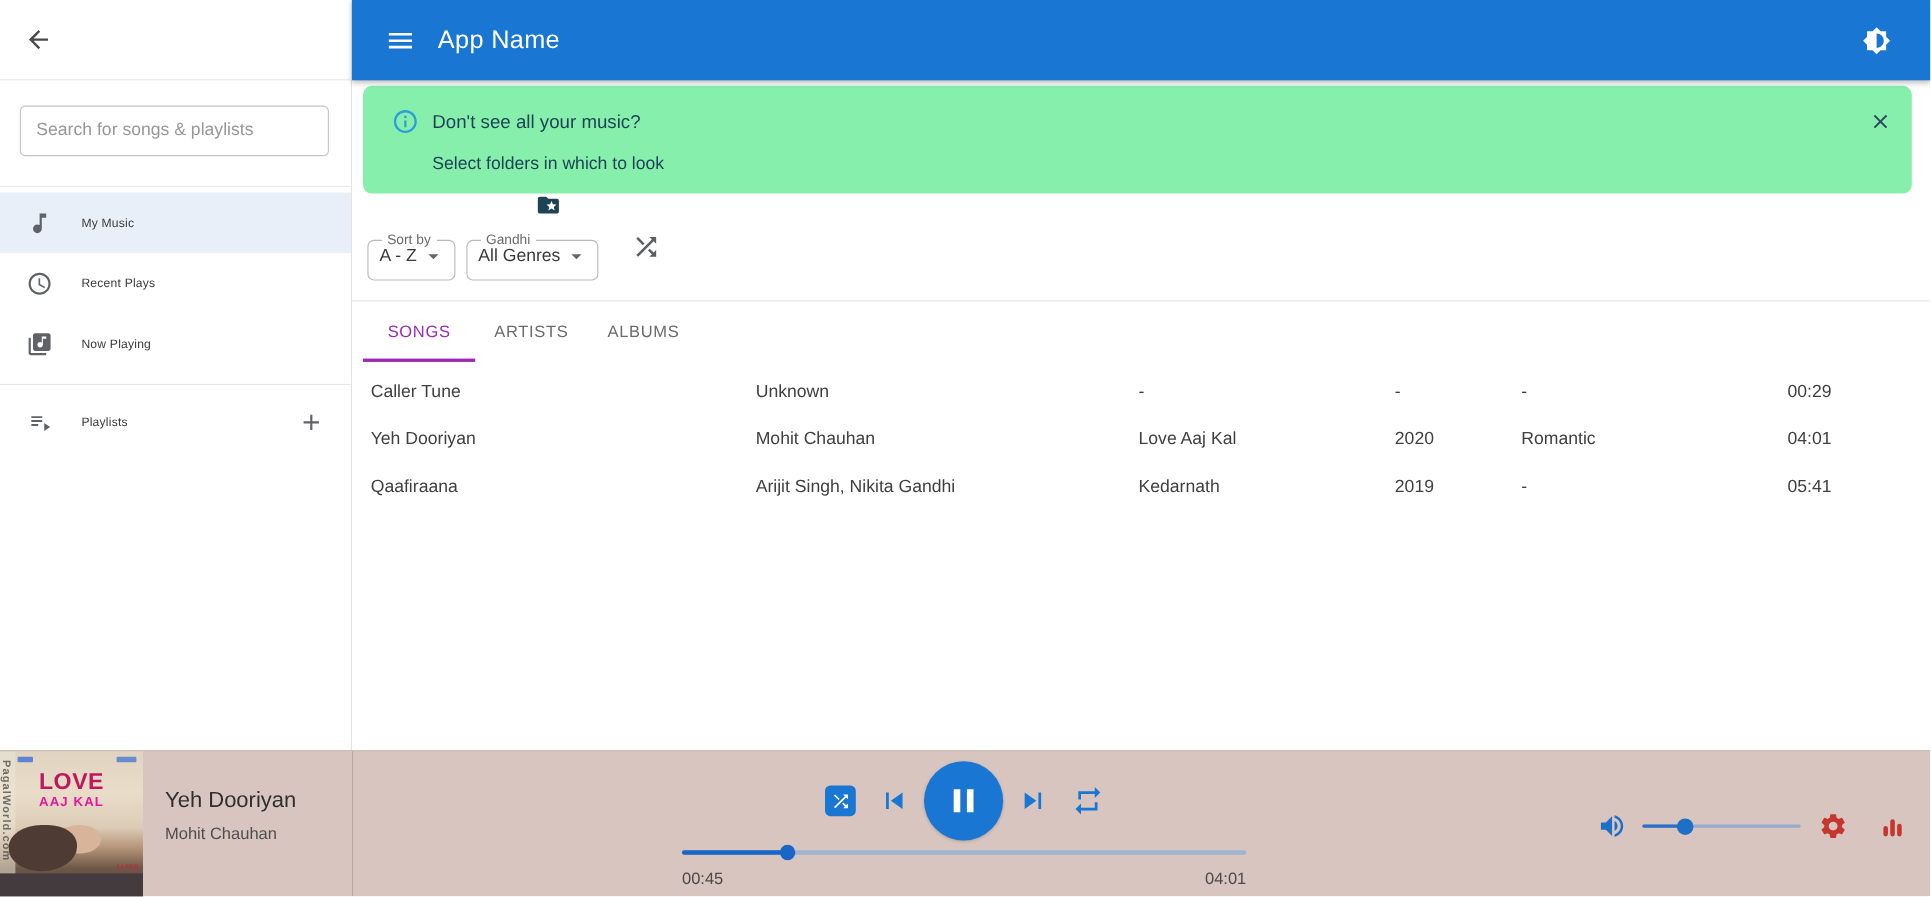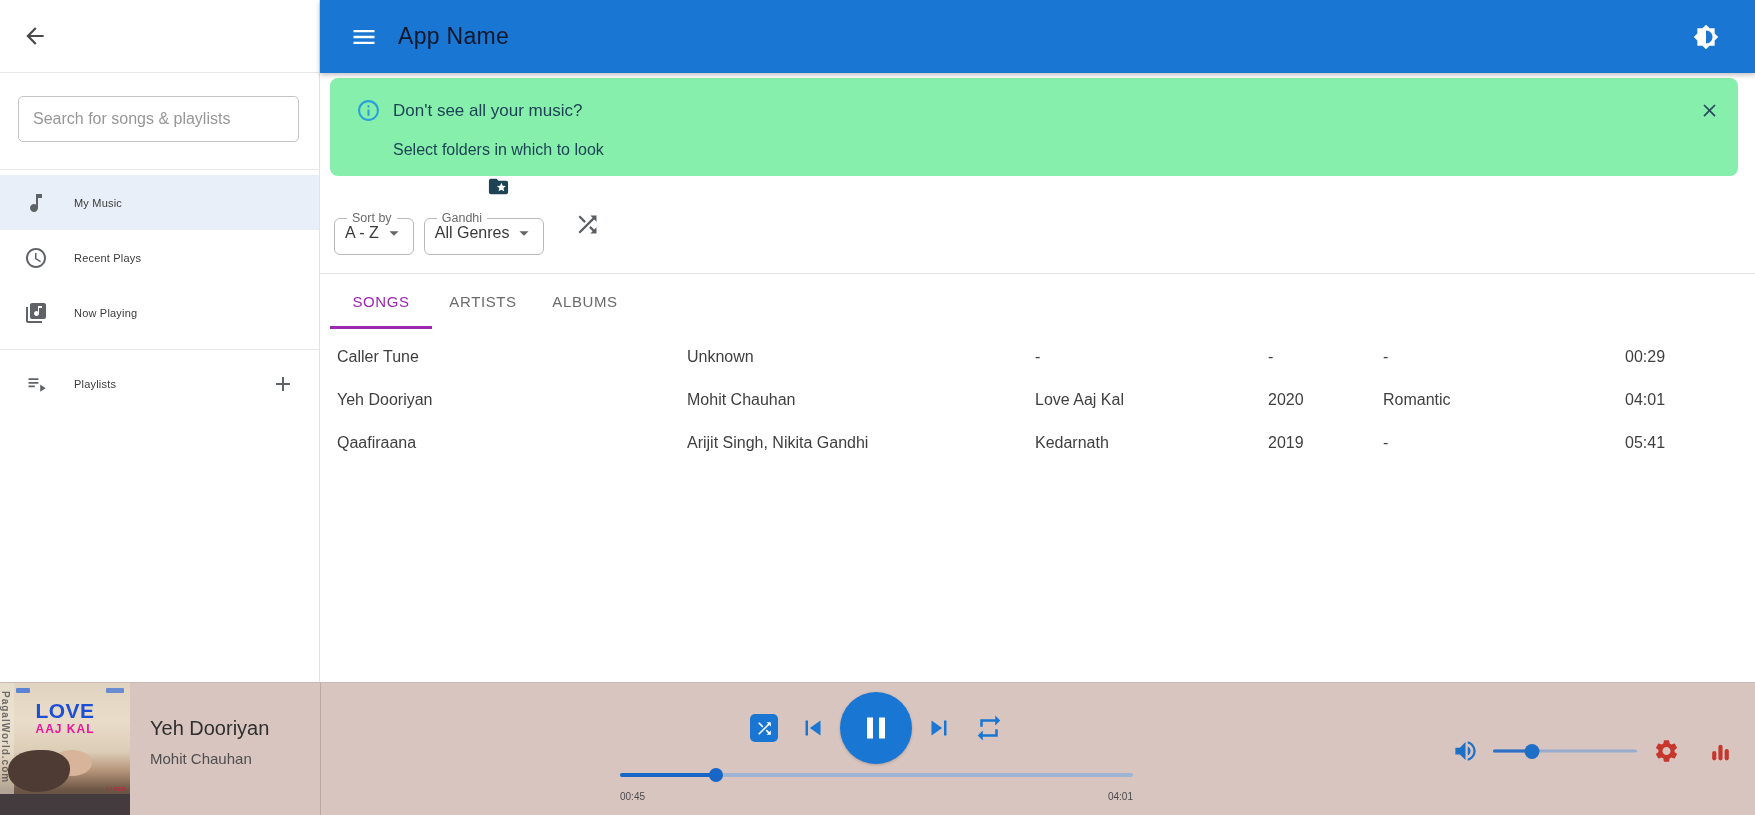--- a/index.html
+++ b/index.html
@@ -21,21 +21,21 @@
   .nav-item.selected { background:#E9EFF8; }
   .nav-item .icon { width:24px; height:24px; color:#5F6368; }
   .nav-item .label { margin-left:26px; font-size:11px; letter-spacing:.2px; }
   .nav-divider { height:1px; background:#E8E8E8; margin:9px 0 5px 0; }
   .nav-item .spacer { flex:1; }
   .plus-btn { width:24px; height:24px; color:#6B6B6B; cursor:pointer; }
 
   
   .header { position:absolute; left:320px; top:0; right:0; height:73px; background:#1976D2; display:flex; align-items:center; box-shadow:0 2px 5px rgba(0,0,0,.25); z-index:4; }
   .hamburger { margin-left:30px; width:28px; height:28px; color:#fff; cursor:pointer; }
-  .app-title { margin-left:20px; color:#0f172a; font-size:23px; font-weight:500; letter-spacing:.3px; }
+  .app-title { margin-left:20px; color:#ffffff; font-size:23px; font-weight:500; letter-spacing:.3px; }
   .header .spacer { flex:1; }
   .theme-toggle { margin-right:36px; width:26px; height:26px; color:#fff; cursor:pointer; }
 
   
   .main { position:absolute; left:320px; top:73px; right:0; height:609px; background:#fff; z-index:2; }
   .banner { position:absolute; left:10px; right:17px; top:5px; height:98px; background:#86efac; border-radius:8px; }
   .banner-info-icon { position:absolute; left:26px; top:20px; width:25px; height:25px; color:#2B9FD9; }
   .banner-title { position:absolute; left:63px; top:23px; font-size:17px; color:#1D4355; }
   .banner-action { position:absolute; left:63px; top:63px; display:flex; align-items:center; gap:16px; cursor:pointer;flex-direction:column; }
   .banner-action-text { font-size:16px; color:#1D4355; }
@@ -62,21 +62,21 @@
 
   
   .player { position:absolute; left:0; bottom:0; width:1755px; height:133px; background:#D8C5BF; border-top:1px solid #CBB9B3; z-index:5; }
   .player-vdivider { position:absolute; left:320px; top:0; bottom:0; width:1px; background:rgba(0,0,0,.14); }
 
   .art { position:absolute; left:0; top:0; width:130px; height:133px; overflow:hidden; background:linear-gradient(180deg,#e3d7c4 0%,#ead греatc 0%); }
   .art-bg { position:absolute; inset:0; background:linear-gradient(180deg,#e0d4c1 0%,#e9ddca 28%,#dcccb6 52%,#b59479 66%,#6e5747 80%,#4a4043 100%); }
   .art-strip { position:absolute; left:0; top:0; bottom:0; width:14px; background:rgba(235,229,214,.55); }
   .art-logo-l { position:absolute; left:16px; top:5px; width:14px; height:5px; background:#3a6fd8; border-radius:1px; opacity:.8; }
   .art-logo-r { position:absolute; right:6px; top:5px; width:18px; height:5px; background:#4a79d2; border-radius:1px; opacity:.8; }
-  .art-title1 { position:absolute; left:0; right:0; top:16px; text-align:center; font-size:21px; font-weight:800; color:#1d4ed8; letter-spacing:.5px; }
+  .art-title1 { position:absolute; left:0; right:0; top:16px; text-align:center; font-size:21px; font-weight:800; color:#be185d; letter-spacing:.5px; }
   .art-title2 { position:absolute; left:0; right:0; top:39px; text-align:center; font-size:12px; font-weight:800; color:#E4189B; letter-spacing:1px; }
   .art-hair { position:absolute; left:8px; bottom:24px; width:62px; height:42px; background:#4e3b33; border-radius:50% 45% 55% 50%; }
   .art-face { position:absolute; left:52px; bottom:40px; width:40px; height:26px; background:#d7b49a; border-radius:50%; }
   .art-dark { position:absolute; left:0; right:0; bottom:0; height:22px; background:#443b3f; }
   .art-watermark { position:absolute; left:0px; top:8px; writing-mode:vertical-rl; font-size:10px; font-weight:700; color:rgba(70,70,70,.75); letter-spacing:1px; }
   .art-caption { position:absolute; right:4px; bottom:24px; font-size:6px; font-weight:700; color:#b03040; }
 
   .track-info { position:absolute; left:150px; top:34px; }
   .track-title { font-size:20px; color:#2F2F2F; }
   .track-artist { font-size:15px; color:#4E4E4E; margin-top:10px; }
@@ -85,21 +85,21 @@
   .ctl { color:#1976D2; cursor:pointer; display:inline-flex; }
   .shuffle-active { width:28px; height:28px; background:#1976D2; border-radius:5px; display:flex; align-items:center; justify-content:center; color:#fff; margin-right:20px; cursor:pointer; }
   .btn-prev { width:30px; height:30px; margin-right:12px; }
   .play-pause { width:72px; height:72px; border-radius:50%; background:#1976D2; display:flex; align-items:center; justify-content:center; color:#fff; margin-right:12px; cursor:pointer; box-shadow:0 1px 3px rgba(0,0,0,.2); }
   .btn-next { width:30px; height:30px; margin-right:20px; }
   .btn-repeat { width:30px; height:30px; }
 
   .progress { position:absolute; left:620px; top:90px; width:513px; height:4px; background:#9FB3D2; border-radius:2px; cursor:pointer; }
   .progress-fill { position:absolute; left:0; top:0; bottom:0; background:#1866C5; border-radius:2px; }
   .progress-thumb { position:absolute; top:50%; width:14px; height:14px; border-radius:50%; background:#1866C5; transform:translate(-50%,-50%); }
-  .times { position:absolute; left:620px; top:108px; width:513px; display:flex; justify-content:space-between; font-size:10px; color:#4B4B4B; }
+  .times { position:absolute; left:620px; top:108px; width:513px; display:flex; justify-content:space-between; font-size:15px; color:#4B4B4B; }
 
   .volume-group { position:absolute; left:1452px; top:68px; transform:translateY(-50%); display:flex; align-items:center; }
   .vol-icon { width:27px; height:27px; color:#1E6FC6; margin-right:14px; cursor:pointer; }
   .vol-slider { position:relative; width:144px; height:3px; background:#96ABCE; border-radius:2px; margin-right:16px; cursor:pointer; }
   .vol-fill { position:absolute; left:0; top:0; bottom:0; background:#2E6FC5; border-radius:2px; }
   .vol-thumb { position:absolute; top:50%; width:15px; height:15px; border-radius:50%; background:#1E6FC6; transform:translate(-50%,-50%); }
   .gear-btn { width:27px; height:27px; color:#C5372E; margin-right:28px; cursor:pointer; }
   .eq-btn { width:25px; height:25px; color:#C5372E; cursor:pointer; }
 </style>
 </head>

